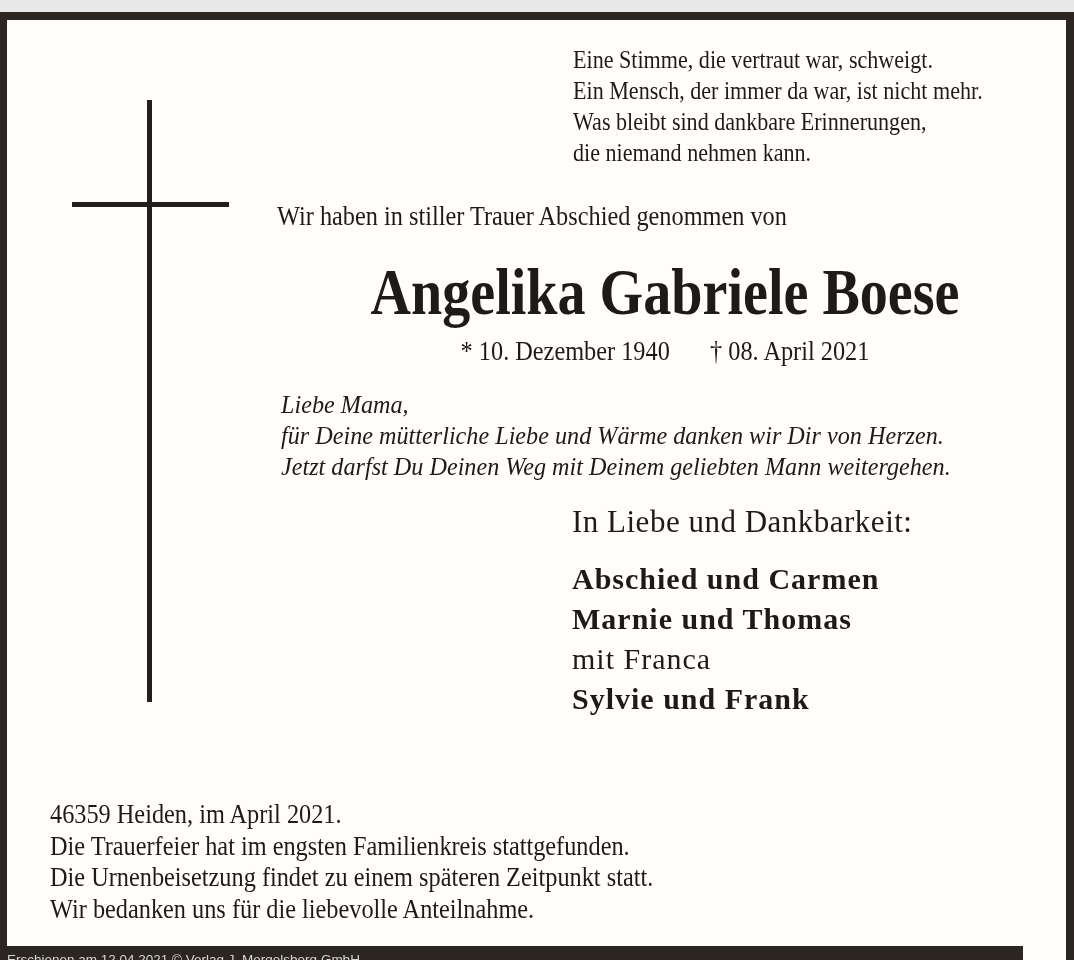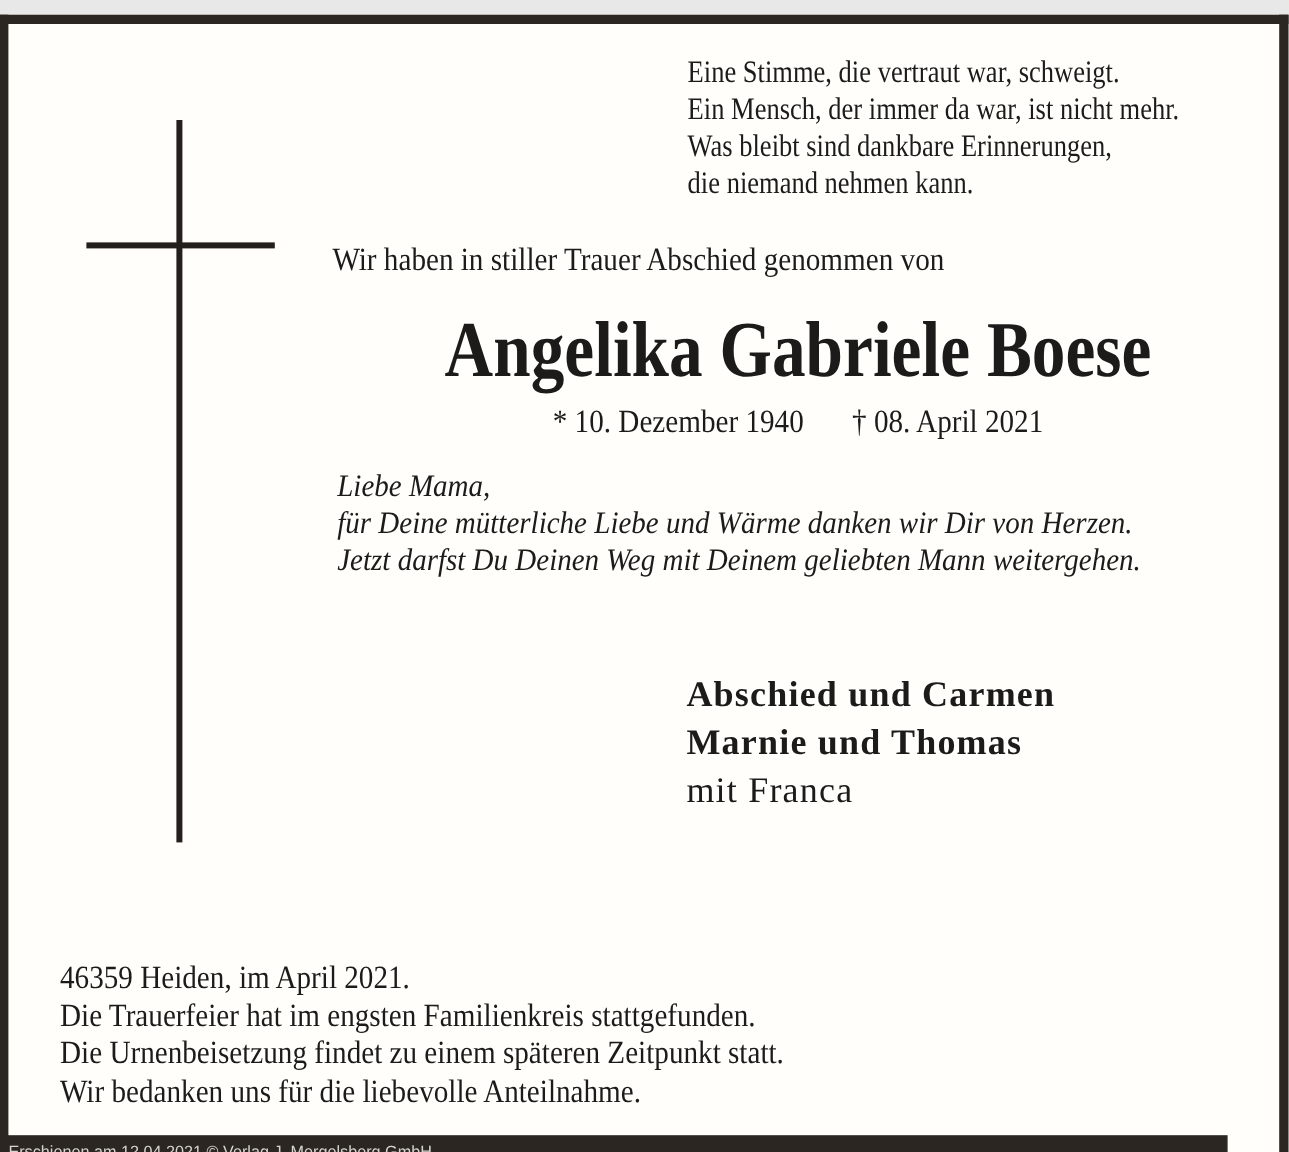--- a/index.html
+++ b/index.html
@@ -83,25 +83,27 @@
     <span class="birth-date">* 10. Dezember 1940</span>
     <span class="death-date">† 08. April 2021</span>
   </div>
 
   <div class="abs dedication">
     <div>Liebe Mama,</div>
     <div>für Deine mütterliche Liebe und Wärme danken wir Dir von Herzen.</div>
     <div>Jetzt darfst Du Deinen Weg mit Deinem geliebten Mann weitergehen.</div>
   </div>
 
+  <div class="abs closing">In Liebe und Dankbarkeit:</div>
 
   <div class="abs mourners">
     <div class="b">Abschied und Carmen</div>
     <div class="b">Marnie und Thomas</div>
     <div>mit Franca</div>
+    <div class="b">Sylvie und Frank</div>
   </div>
 
   <div class="abs footer">
     <div>46359 Heiden, im April 2021.</div>
     <div>Die Trauerfeier hat im engsten Familienkreis stattgefunden.</div>
     <div>Die Urnenbeisetzung findet zu einem späteren Zeitpunkt statt.</div>
     <div>Wir bedanken uns für die liebevolle Anteilnahme.</div>
   </div>
 
   <div class="pubbar">

